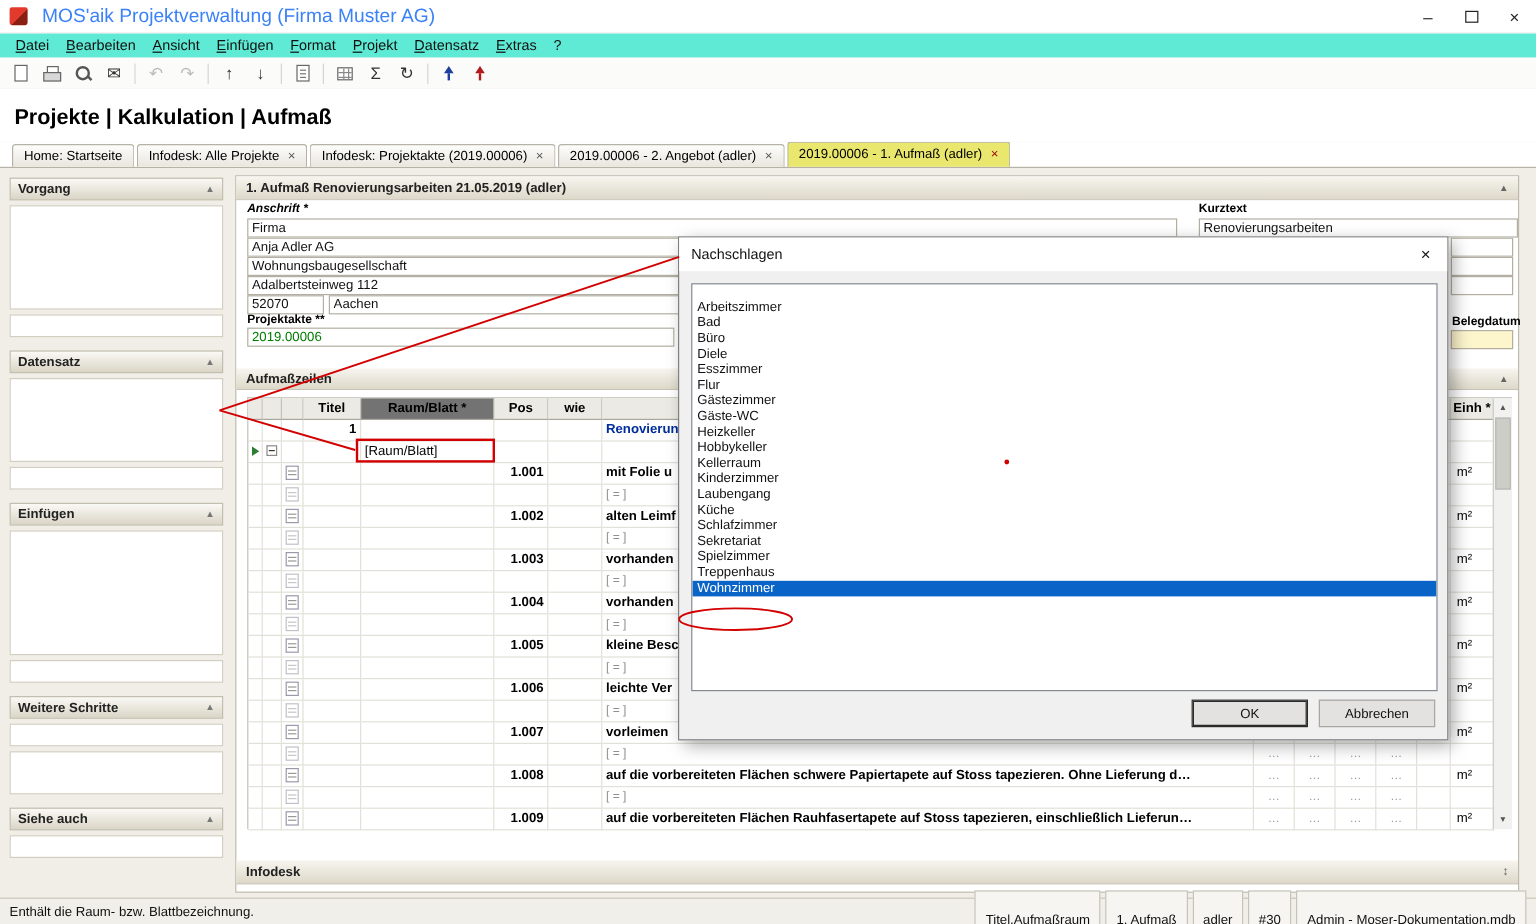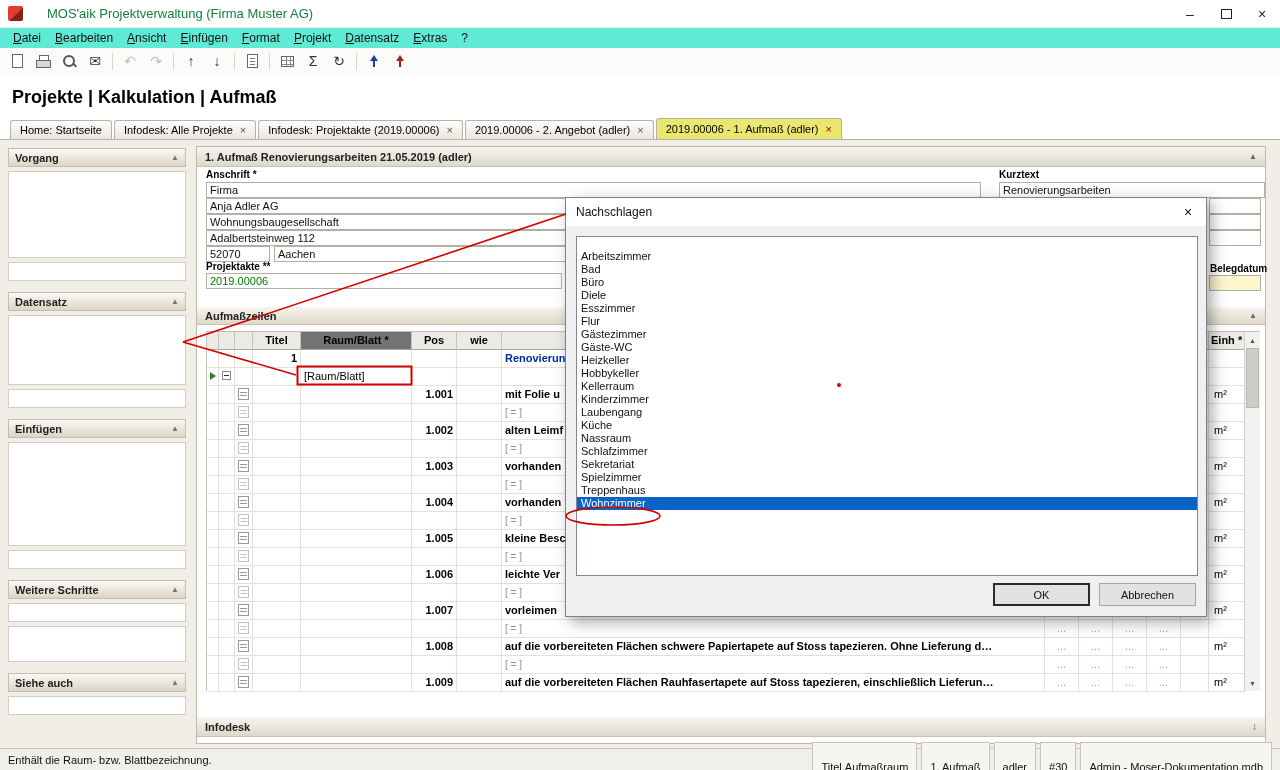--- a/index.html
+++ b/index.html
@@ -2,21 +2,21 @@
 <html><head>
 <meta charset="utf-8">
 <style>
   html,body{margin:0;padding:0;}
   body{width:1280px;height:770px;overflow:hidden;font-family:"Liberation Sans","DejaVu Sans",sans-serif;background:#f0eee7;}
   .app{position:relative;width:1280px;height:770px;background:#f0eee7;overflow:hidden;}
 
   
   .titlebar{position:absolute;top:0;left:0;right:0;height:28px;background:#fff;border-bottom:1px solid #ececec;display:flex;align-items:center;padding-left:8px;box-sizing:border-box;}
   .appicon{width:15px;height:15px;border-radius:2px;background:linear-gradient(135deg,#e23b2e 0 55%,#8a1f14 55% 100%);display:inline-block;}
-  .wtitle{font-size:13px;margin-left:24px;color:#15803d;}
+  .wtitle{font-size:16px;margin-left:12px;color:#3b82f6;}
   .wincontrols{margin-left:auto;display:flex;height:100%;}
   .wc{width:36px;height:100%;display:flex;align-items:center;justify-content:center;font-size:14px;color:#222;}
   .maxbox{width:9px;height:8px;border:1px solid #222;display:inline-block;}
 
   
   .menubar{position:absolute;top:28px;left:0;right:0;height:20px;background:#5eead4;display:flex;align-items:center;padding-left:6px;font-size:12px;}
   .menu-item{display:inline-block;padding:2px 7px;color:#111;}
   .menu-item::first-letter{text-decoration:underline;}
 
   
@@ -374,21 +374,21 @@
   </div>
 
   <div class="main">
 
     <div class="panel-head ph-top">
       <span>1. Aufmaß Renovierungsarbeiten 21.05.2019 (adler)</span>
       <span class="collapse">▲</span>
     </div>
 
     <div class="form">
-      <span class="flabel" style="left:9px;top:2px;">Anschrift *</span>
+      <span class="flabel" style="left:9px;top:2px;font-style:italic;">Anschrift *</span>
       <input class="fld" style="left: 9px; top: 15px; width: 775px;" readonly="" value="Firma">
       <input class="fld" style="left: 9px; top: 31px; width: 775px;" readonly="" value="Anja Adler AG">
       <input class="fld" style="left: 9px; top: 47px; width: 775px;" readonly="" value="Wohnungsbaugesellschaft">
       <input class="fld" style="left: 9px; top: 63px; width: 775px;" readonly="" value="Adalbertsteinweg 112">
       <input class="fld" style="left: 9px; top: 79px; width: 64px;" readonly="" value="52070">
       <input class="fld" style="left: 77px; top: 79px; width: 707px;" readonly="" value="Aachen">
       <span class="flabel" style="left:9px;top:94px;">Projektakte **</span>
       <input class="fld green" style="left: 9px; top: 106px; width: 356px;" readonly="" value="2019.00006">
       <span class="flabel" style="left:802px;top:2px;">Kurztext</span>
       <input class="fld" style="left: 802px; top: 15px; width: 266px;" readonly="" value="Renovierungsarbeiten">
@@ -827,21 +827,20 @@
       <div class="lk-item">Esszimmer</div>
       <div class="lk-item">Flur</div>
       <div class="lk-item">Gästezimmer</div>
       <div class="lk-item">Gäste-WC</div>
       <div class="lk-item">Heizkeller</div>
       <div class="lk-item">Hobbykeller</div>
       <div class="lk-item">Kellerraum</div>
       <div class="lk-item">Kinderzimmer</div>
       <div class="lk-item">Laubengang</div>
       <div class="lk-item">Küche</div>
-      <div class="lk-item">Nassraum</div>
       <div class="lk-item">Schlafzimmer</div>
       <div class="lk-item">Sekretariat</div>
       <div class="lk-item">Spielzimmer</div>
       <div class="lk-item">Treppenhaus</div>
       <div class="lk-item selected">Wohnzimmer</div>
     </div>
   <div class="dlg-buttons">
     <button class="btn btn-default">OK</button>
     <button class="btn">Abbrechen</button>
   </div>

